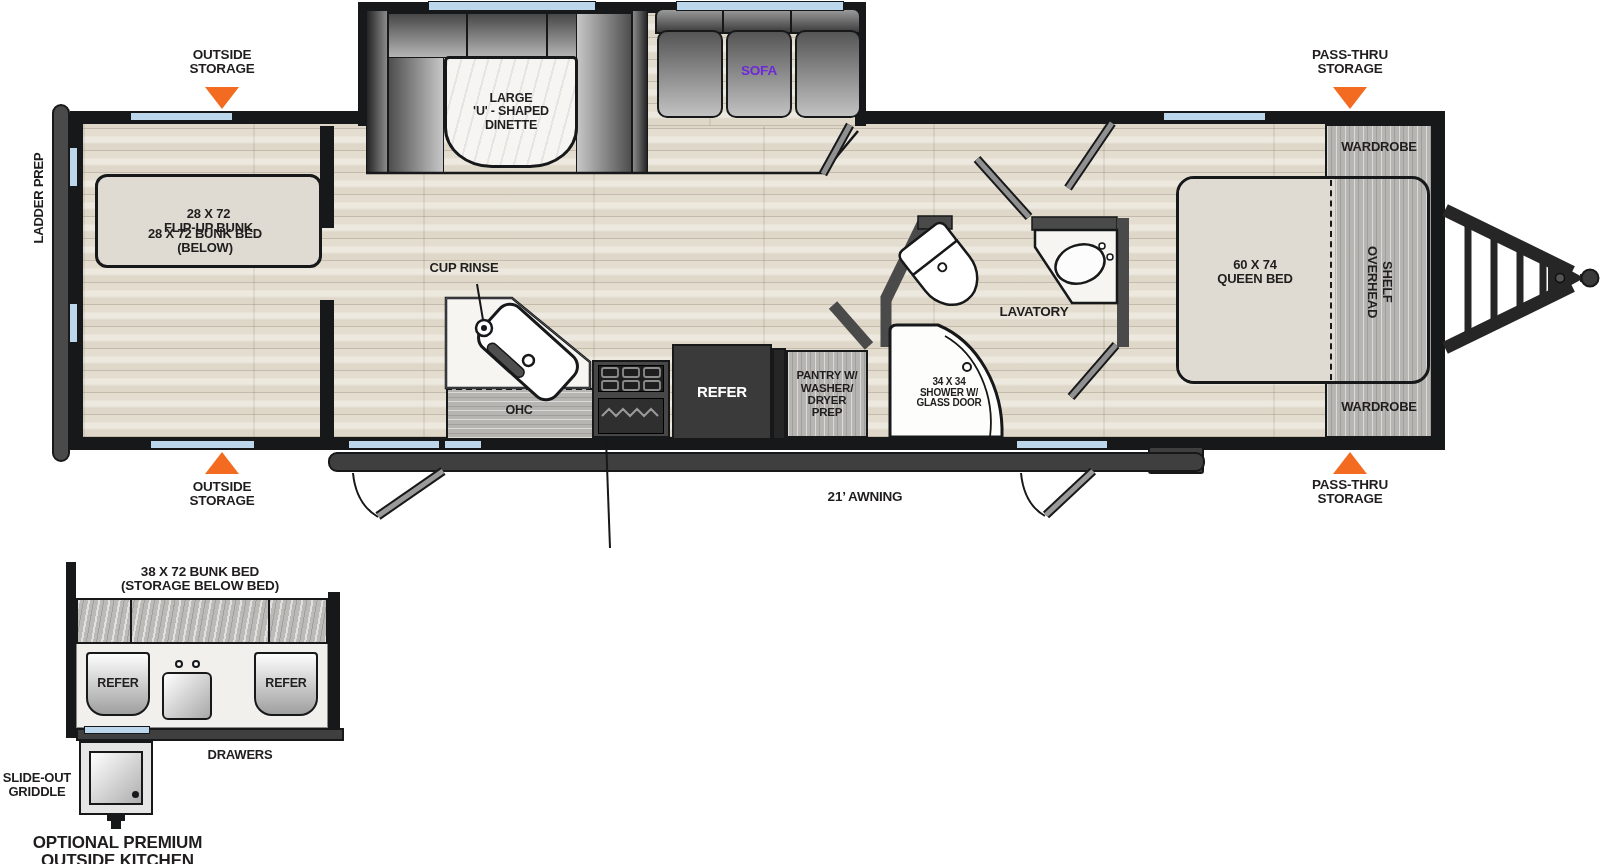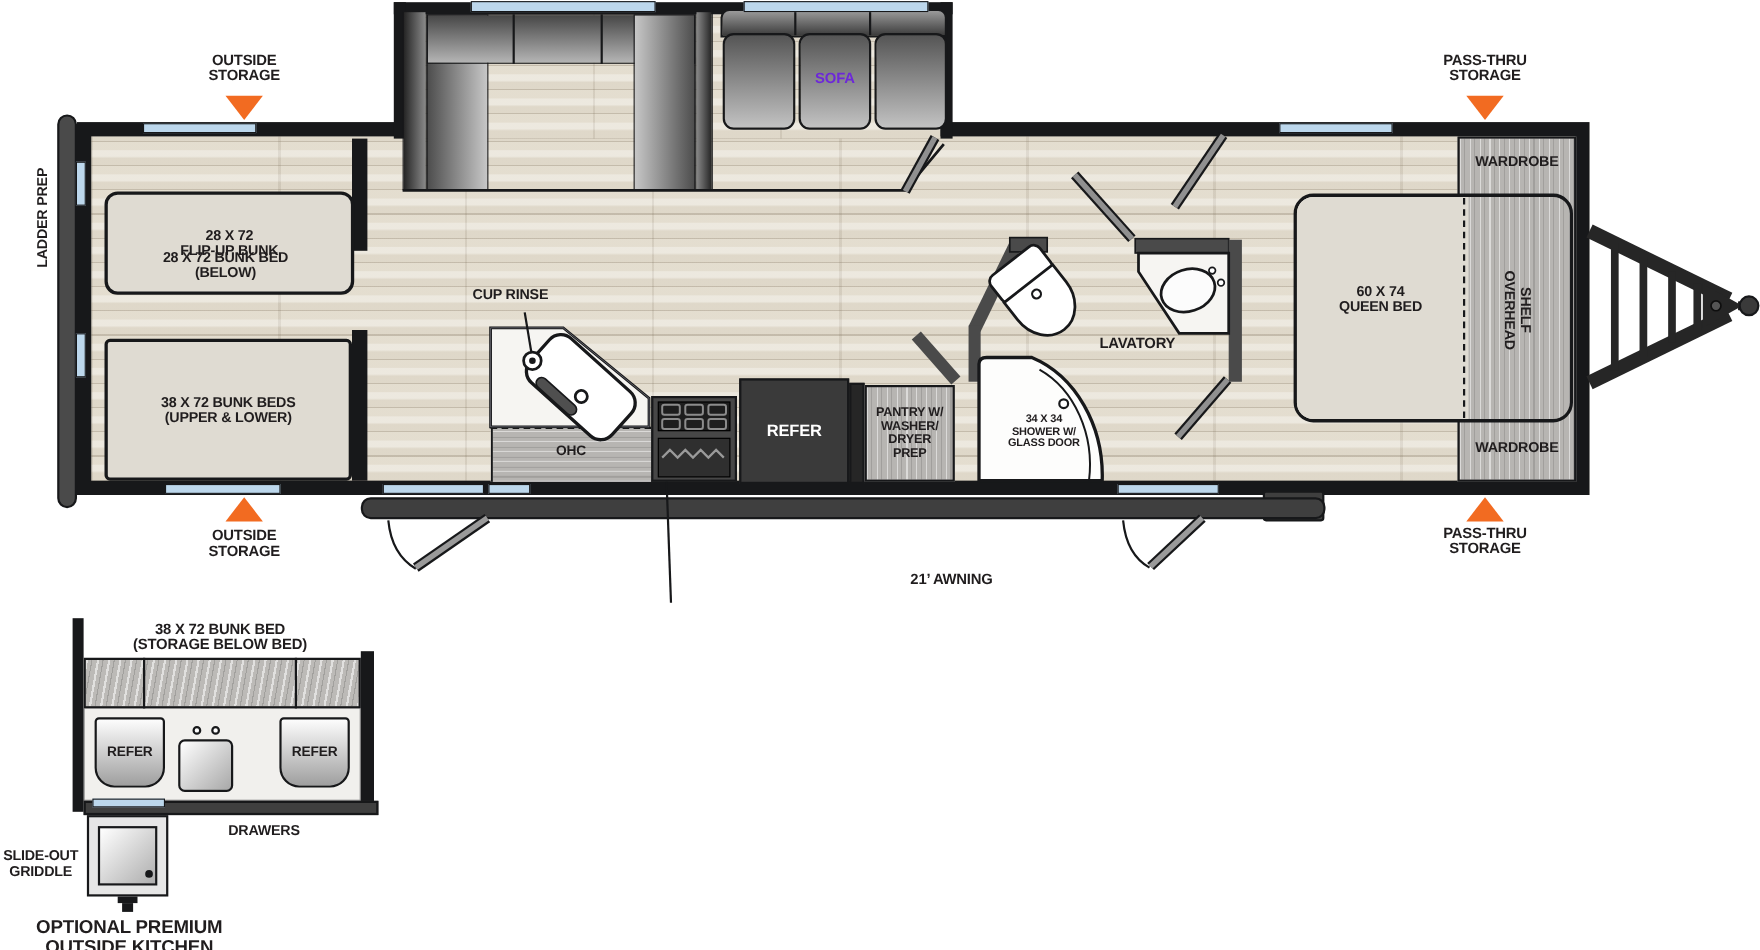--- a/index.html
+++ b/index.html
@@ -48,30 +48,31 @@
 
   <div class="abs wall" style="left:320px;top:126px;width:14px;height:102px;z-index:20;"></div>
   <div class="abs wall" style="left:320px;top:300px;width:14px;height:137px;z-index:20;"></div>
 
   <div class="abs cushion cbox" style="left:95px;top:128px;width:227px;height:94px;border-radius:12px;font-size:13px;z-index:20;margin-top:46px;"><span>28 X 72
 FLIP-UP BUNK</span></div>
 
   <div class="abs lbl" style="left:110px;top:227px;width:190px;">28 X 72 BUNK BED
 (BELOW)</div>
 
-  <div class="abs cushion cbox" style="left:95px;top:308px;width:225px;height:129px;border-radius:5px;font-size:13px;z-index:20;"><span>38 X 72 BUNK BEDS
-(UPPER &amp; LOWER)</span></div>
 
   <div class="abs" style="left:366px;top:10px;width:22px;height:163px;background:linear-gradient(90deg,#242424,#8a8a8a);border:1.5px solid #17181a;z-index:20;"></div>
   <div class="abs" style="left:388px;top:13px;width:56px;height:160px;background:linear-gradient(90deg,#4e4e4e,#c7c7c7);border:1.5px solid #17181a;z-index:20;"></div>
   <div class="abs" style="left:388px;top:13px;width:244px;height:45px;background:linear-gradient(180deg,#474747,#b5b5b5);border:1.5px solid #17181a;z-index:21;"></div>
   <div class="abs" style="left:466px;top:13px;width:2px;height:45px;background:#17181a;z-index:22;"></div>
   <div class="abs" style="left:546px;top:13px;width:2px;height:45px;background:#17181a;z-index:22;"></div>
   <div class="abs" style="left:576px;top:13px;width:56px;height:160px;background:linear-gradient(270deg,#4e4e4e,#c7c7c7);border:1.5px solid #17181a;z-index:21;"></div>
   <div class="abs" style="left:632px;top:10px;width:16px;height:163px;background:linear-gradient(90deg,#8a8a8a,#242424);border:1.5px solid #17181a;z-index:20;"></div>
+  <div class="abs marble cbox" style="left:444px;top:56px;width:134px;height:112px;border:3px solid #17181a;border-radius:5px 5px 48px 48px / 5px 5px 40px 40px;font-size:12.5px;z-index:23;"><span>LARGE
+'U' - SHAPED
+DINETTE</span></div>
 
   <div class="abs" style="left:655px;top:8px;width:206px;height:26px;background:linear-gradient(180deg,#9a9a9a,#3c3c3c);border:2px solid #17181a;border-radius:8px 8px 0 0;z-index:20;"></div>
   <div class="abs" style="left:722px;top:10px;width:2px;height:22px;background:#17181a;z-index:21;"></div>
   <div class="abs" style="left:790px;top:10px;width:2px;height:22px;background:#17181a;z-index:21;"></div>
   <div class="abs" style="left:657px;top:30px;width:66px;height:88px;background:linear-gradient(180deg,#555,#c2c2c2);border:2px solid #17181a;border-radius:10px;z-index:20;"></div>
   <div class="abs" style="left:726px;top:30px;width:66px;height:88px;background:linear-gradient(180deg,#555,#c2c2c2);border:2px solid #17181a;border-radius:10px;z-index:20;"></div>
   <div class="abs" style="left:795px;top:30px;width:66px;height:88px;background:linear-gradient(180deg,#555,#c2c2c2);border:2px solid #17181a;border-radius:10px;z-index:20;"></div>
   <div class="abs lbl" style="left:724px;top:64px;width:70px;font-size:13.5px;color:#6d28d9;">SOFA</div>
 
   <div class="abs wood-h" style="left:446px;top:388px;width:146px;height:50px;border-top:2.5px dashed #17181a;border-left:2px solid #17181a;z-index:20;"></div>
@@ -109,21 +110,21 @@
   <div class="abs win" style="left:676px;top:1px;width:168px;height:10px;"></div>
   <div class="abs win" style="left:1163px;top:112px;width:103px;height:9px;"></div>
   <div class="abs win" style="left:150px;top:440px;width:105px;height:9px;"></div>
   <div class="abs win" style="left:348px;top:440px;width:92px;height:9px;"></div>
   <div class="abs win" style="left:444px;top:440px;width:38px;height:9px;"></div>
   <div class="abs win" style="left:1016px;top:440px;width:92px;height:9px;"></div>
   <div class="abs win" style="left:69px;top:147px;width:9px;height:40px;"></div>
   <div class="abs win" style="left:69px;top:303px;width:9px;height:40px;"></div>
 
   <div class="abs" style="left:328px;top:452px;width:877px;height:20px;background:#3f3f3f;border:2px solid #17181a;border-radius:9px;z-index:30;"></div>
-  <div class="abs lbl" style="left:785px;top:520px;width:160px;font-size:13.5px;text-align:center;">21’ AWNING</div>
+  <div class="abs lbl" style="left:785px;top:490px;width:160px;font-size:13.5px;text-align:center;">21’ AWNING</div>
   <div class="abs" style="left:1148px;top:446px;width:56px;height:28px;background:#3f3f3f;border:2px solid #17181a;border-radius:3px;z-index:29;"></div>
 
   <div class="abs lbl" style="left:152px;top:48px;width:140px;font-size:13.5px;">OUTSIDE
 STORAGE</div>
   <div class="abs tri tri-down" style="left:205px;top:87px;"></div>
 
   <div class="abs tri tri-up" style="left:205px;top:452px;"></div>
   <div class="abs lbl" style="left:152px;top:480px;width:140px;font-size:13.5px;">OUTSIDE
 STORAGE</div>
 

